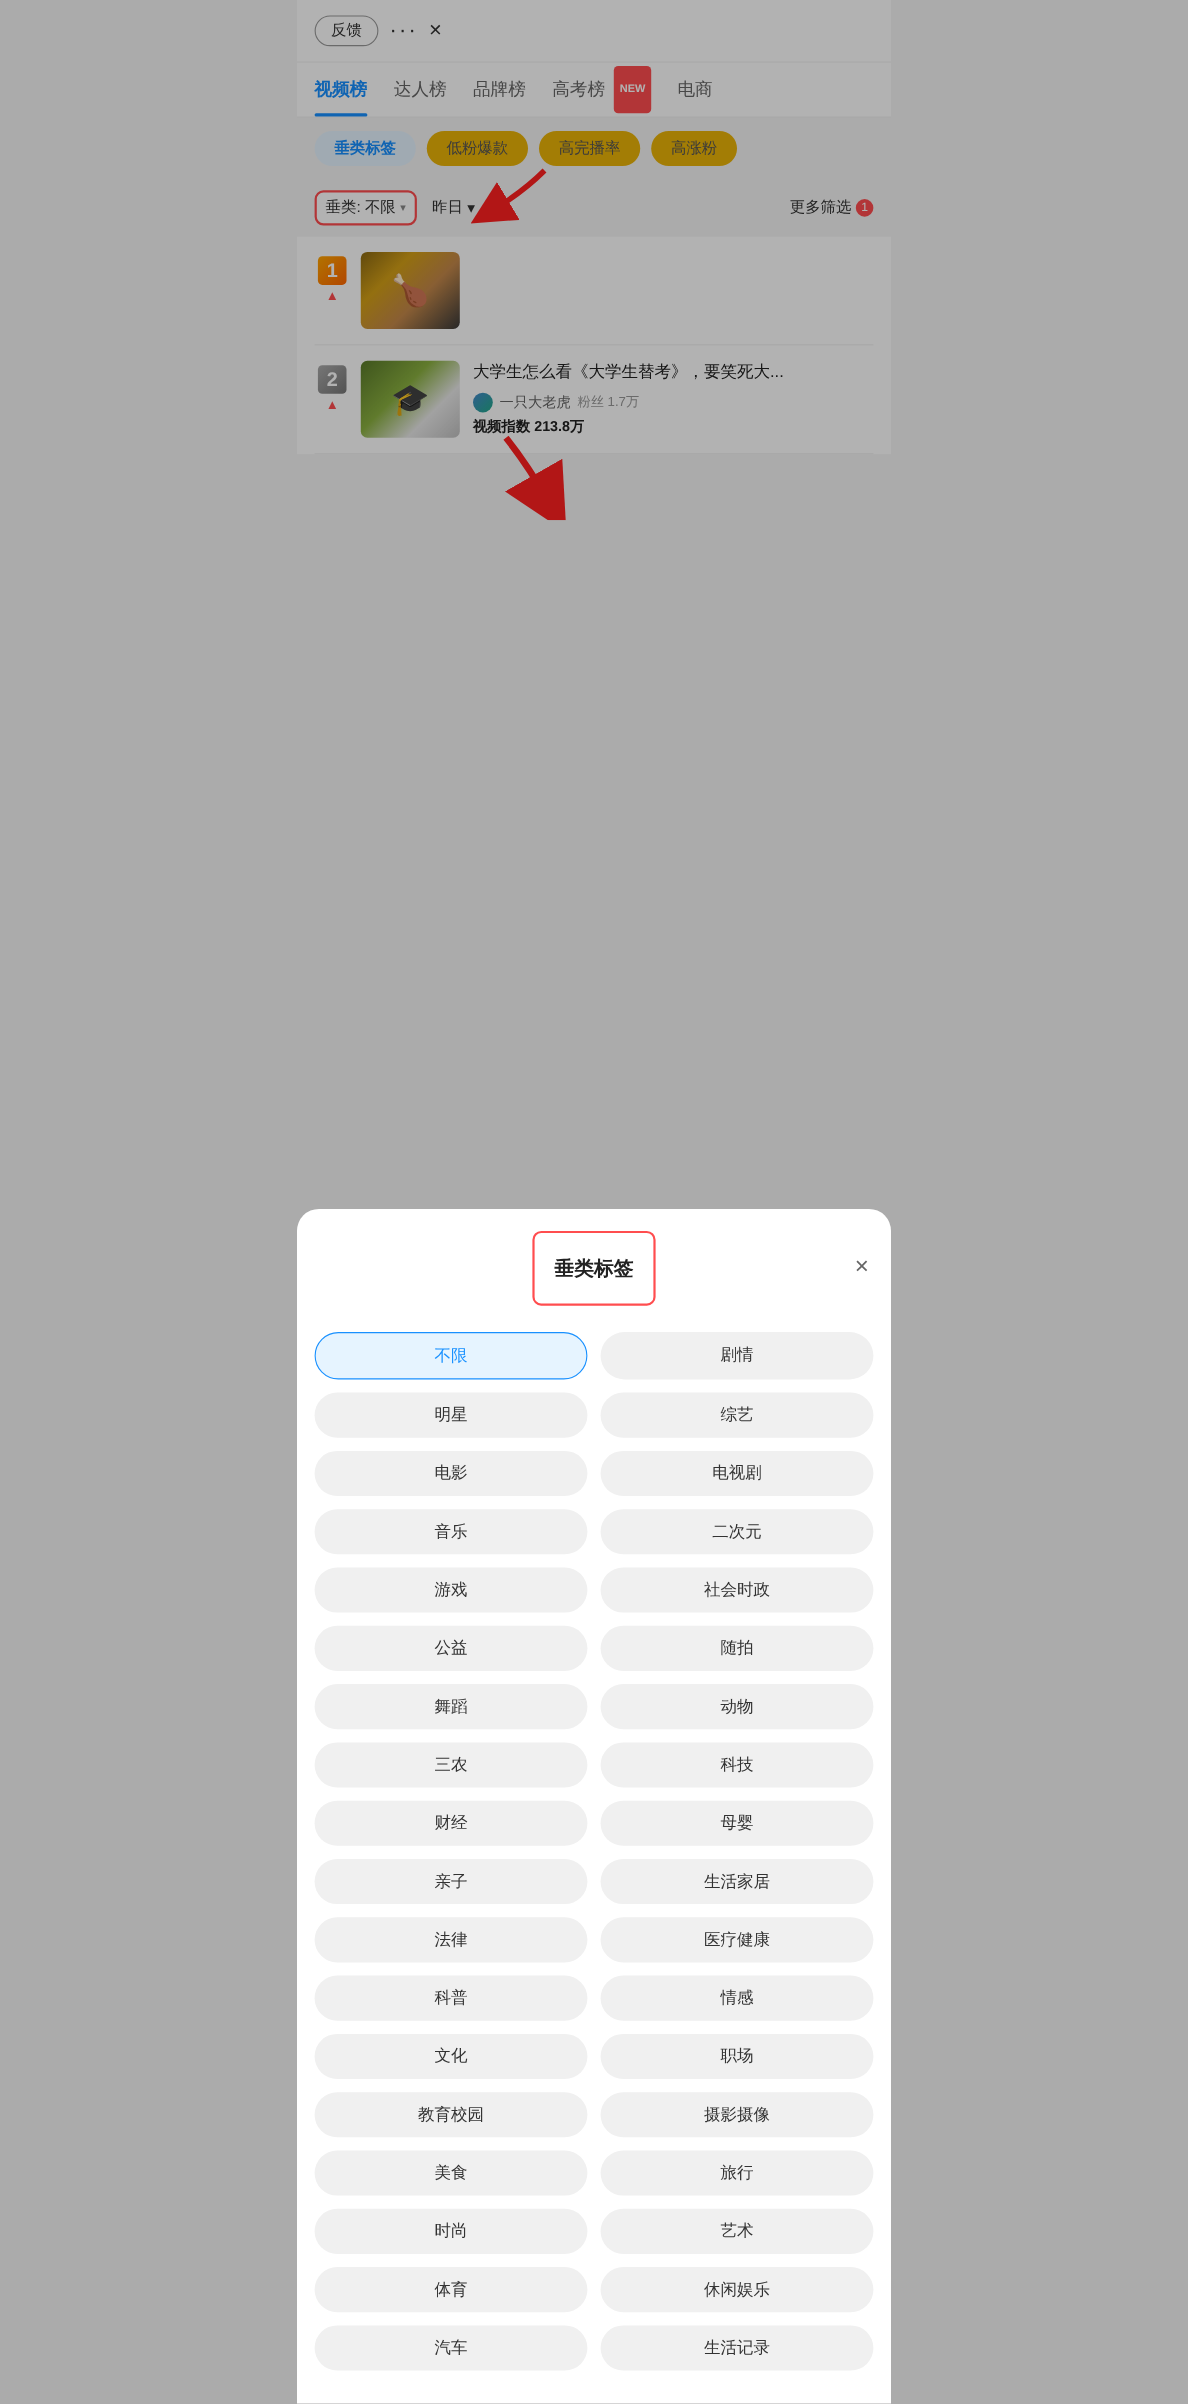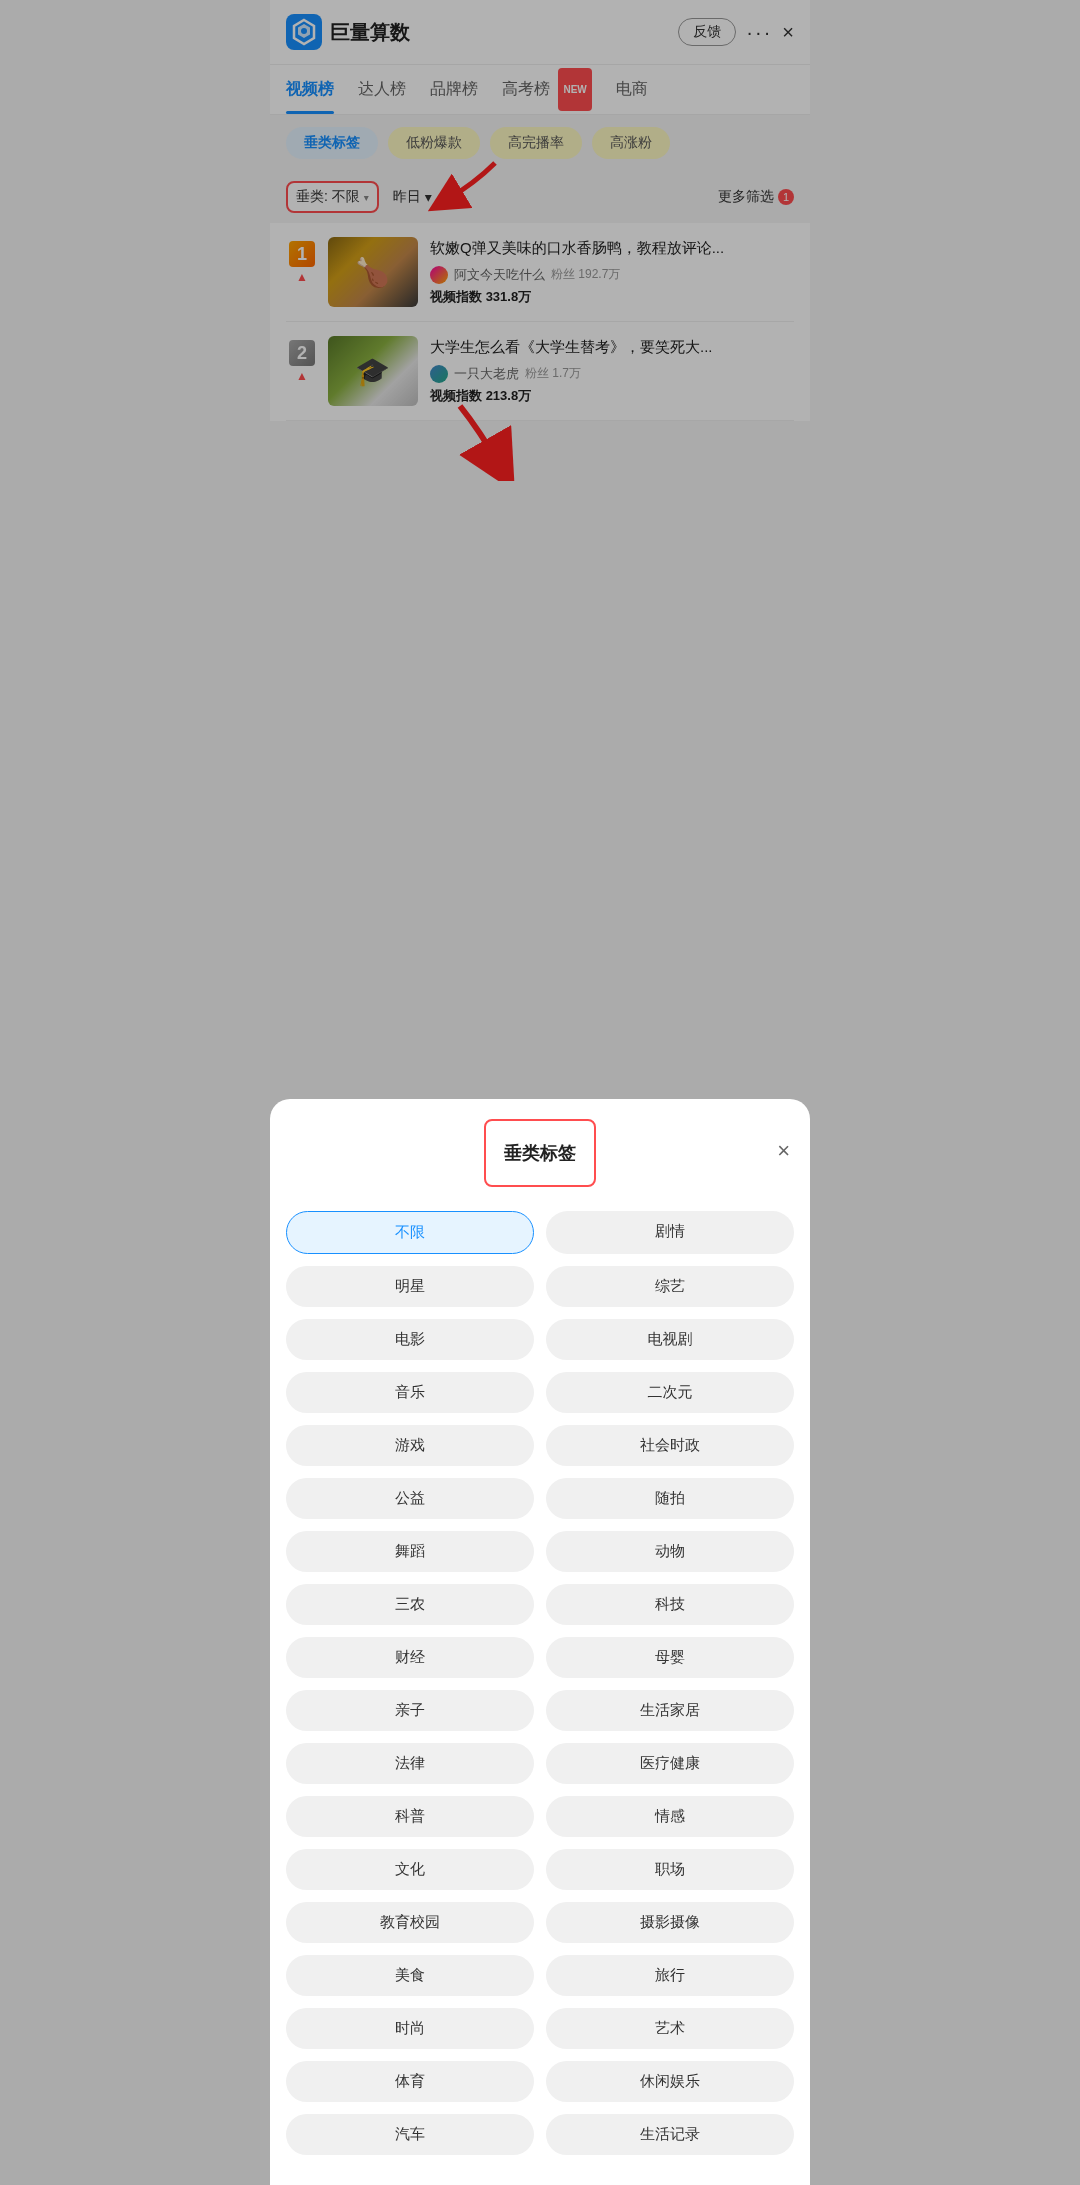--- a/index.html
+++ b/index.html
@@ -110,21 +110,21 @@
       gap: 10px;
       padding: 12px 16px;
       background: #f5f5f5;
       overflow-x: auto;
     }
     .sub-tab {
       padding: 7px 18px;
       border-radius: 20px;
       font-size: 14px;
       color: #555;
-      background: #fef9c3;
+      background: #eab308;
       cursor: pointer;
       white-space: nowrap;
     }
     .sub-tab.active {
       background: #e6f4ff;
       color: #1890ff;
       font-weight: 600;
     }
 
     
@@ -359,30 +359,20 @@
     .tag-item.active {
       background: #e6f4ff;
       border: 1.5px solid #1890ff;
       color: #1890ff;
     }
   </style>
 </head>
 <body>
 
 <div class="header">
-  <div class="header-logo">
-
-    <svg class="logo-icon" viewBox="0 0 36 36" fill="none" xmlns="http://www.w3.org/2000/svg">
-      <rect width="36" height="36" rx="8" fill="#1890ff"></rect>
-      <path d="M18 6 L28 12 L28 24 L18 30 L8 24 L8 12 Z" fill="none" stroke="white" stroke-width="2.5"></path>
-      <path d="M18 10 L24 13.5 L24 20.5 L18 24 L12 20.5 L12 13.5 Z" fill="white" opacity="0.8"></path>
-      <circle cx="18" cy="17" r="3" fill="#1890ff"></circle>
-    </svg>
-    <span class="header-title">巨量算数</span>
-  </div>
   <div class="header-actions">
     <button class="btn-feedback">反馈</button>
     <span class="btn-dots">···</span>
     <span class="btn-close">×</span>
   </div>
 </div>
 
 <div class="nav-tabs">
   <div class="nav-tab active">
     <span>视频榜</span>
@@ -438,31 +428,20 @@
   <div class="video-item">
     <div class="rank-badge">
       <div class="rank-num">
         <span>1</span>
       </div>
       <div class="rank-arrow">▲</div>
     </div>
     <div class="video-thumb thumb-1">
 
       <span style="font-size:28px;">🍗</span>
-    </div>
-    <div class="video-info">
-      <div class="video-title">软嫩Q弹又美味的口水香肠鸭，教程放评论...</div>
-      <div class="video-author">
-        <div class="author-avatar" style="background: linear-gradient(135deg,#f0a,#fa0);"></div>
-        <span class="author-name">阿文今天吃什么</span>
-        <span class="author-fans">粉丝 192.7万</span>
-      </div>
-      <div class="video-index">
-        <span>视频指数</span> <span style="font-weight:600;color:#222;">331.8万</span>
-      </div>
     </div>
   </div>
 
   <div class="video-item">
     <div class="rank-badge">
       <div class="rank-num rank2">
         <span>2</span>
       </div>
       <div class="rank-arrow">▲</div>
     </div>

